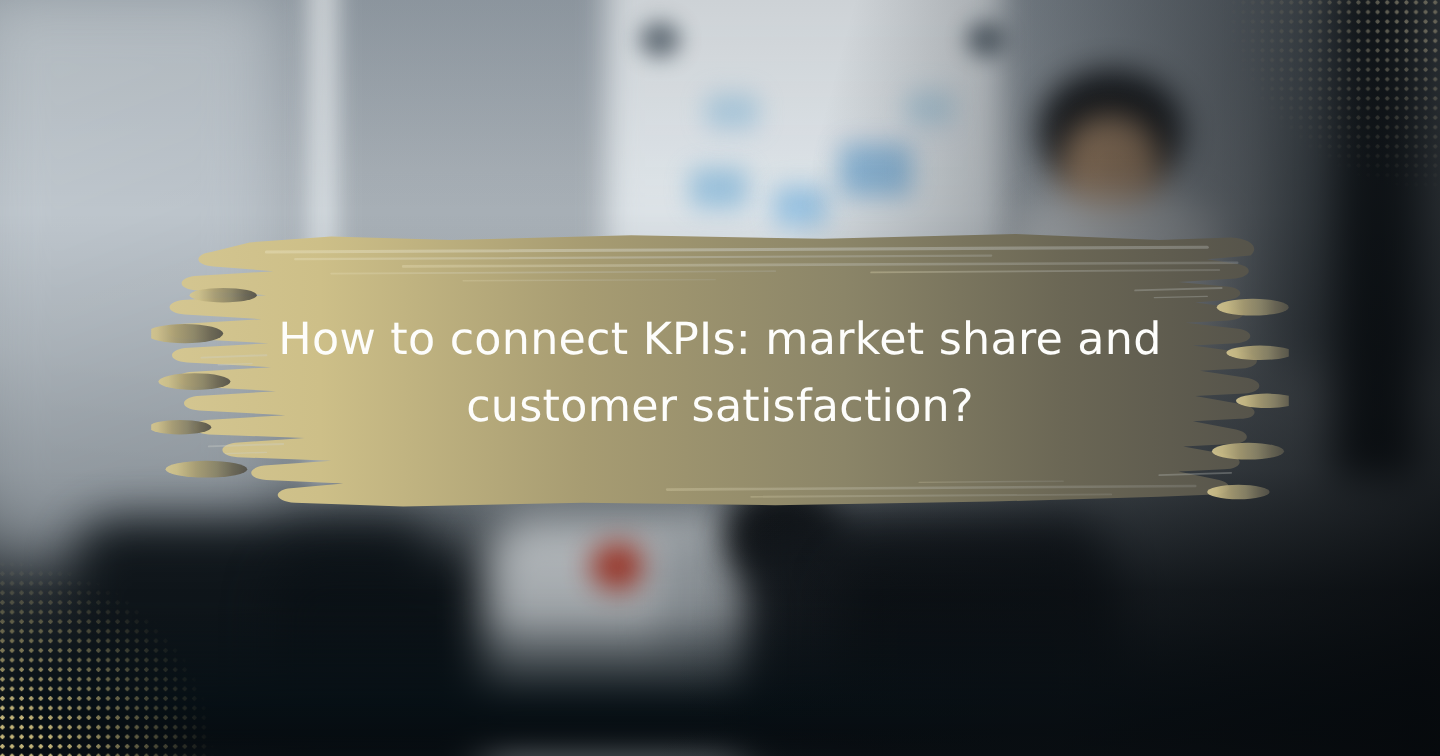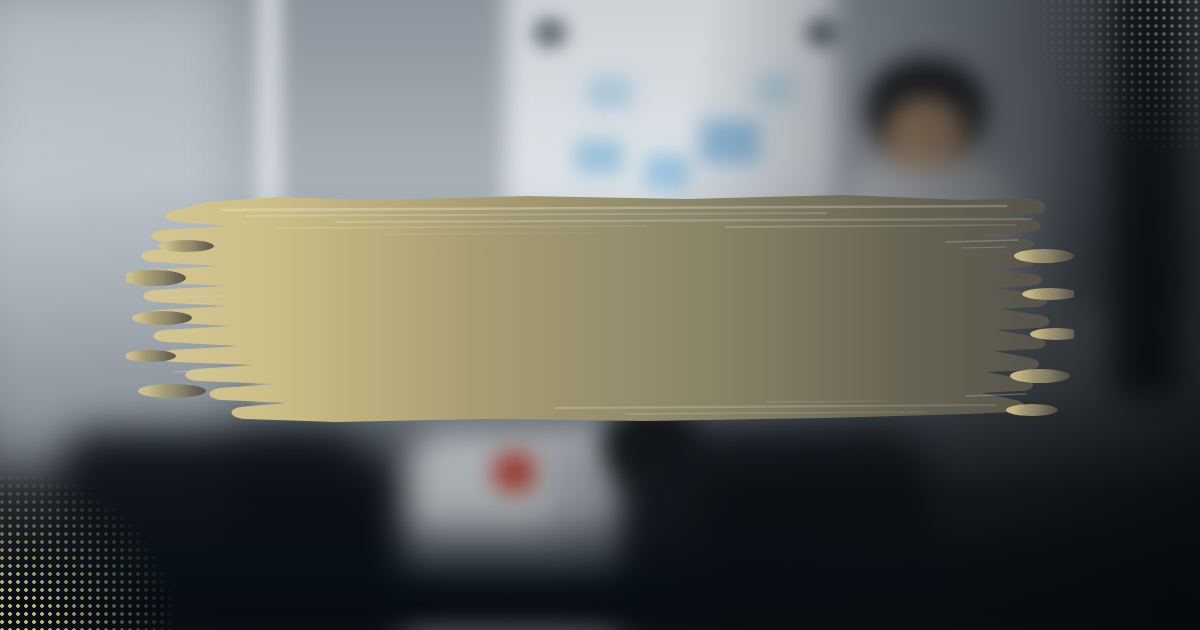--- a/index.html
+++ b/index.html
@@ -280,14 +280,20 @@
       </g>
 
       <g stroke="#b5b8b4" fill="none" stroke-linecap="round" opacity=".35">
         <path d="M 820,56 L 892,54" stroke-width="1.6"></path>
         <path d="M 836,62 L 880,61" stroke-width="1.2"></path>
         <path d="M 840,210 L 900,208" stroke-width="1.4"></path>
       </g>
     </svg>
   </div>
 
+  <div class="headline">
+    <div>
+      <span>How to connect KPIs: market share and</span>
+      <span>customer satisfaction?</span>
+    </div>
+  </div>
 
 </div>
 
 </body></html>

